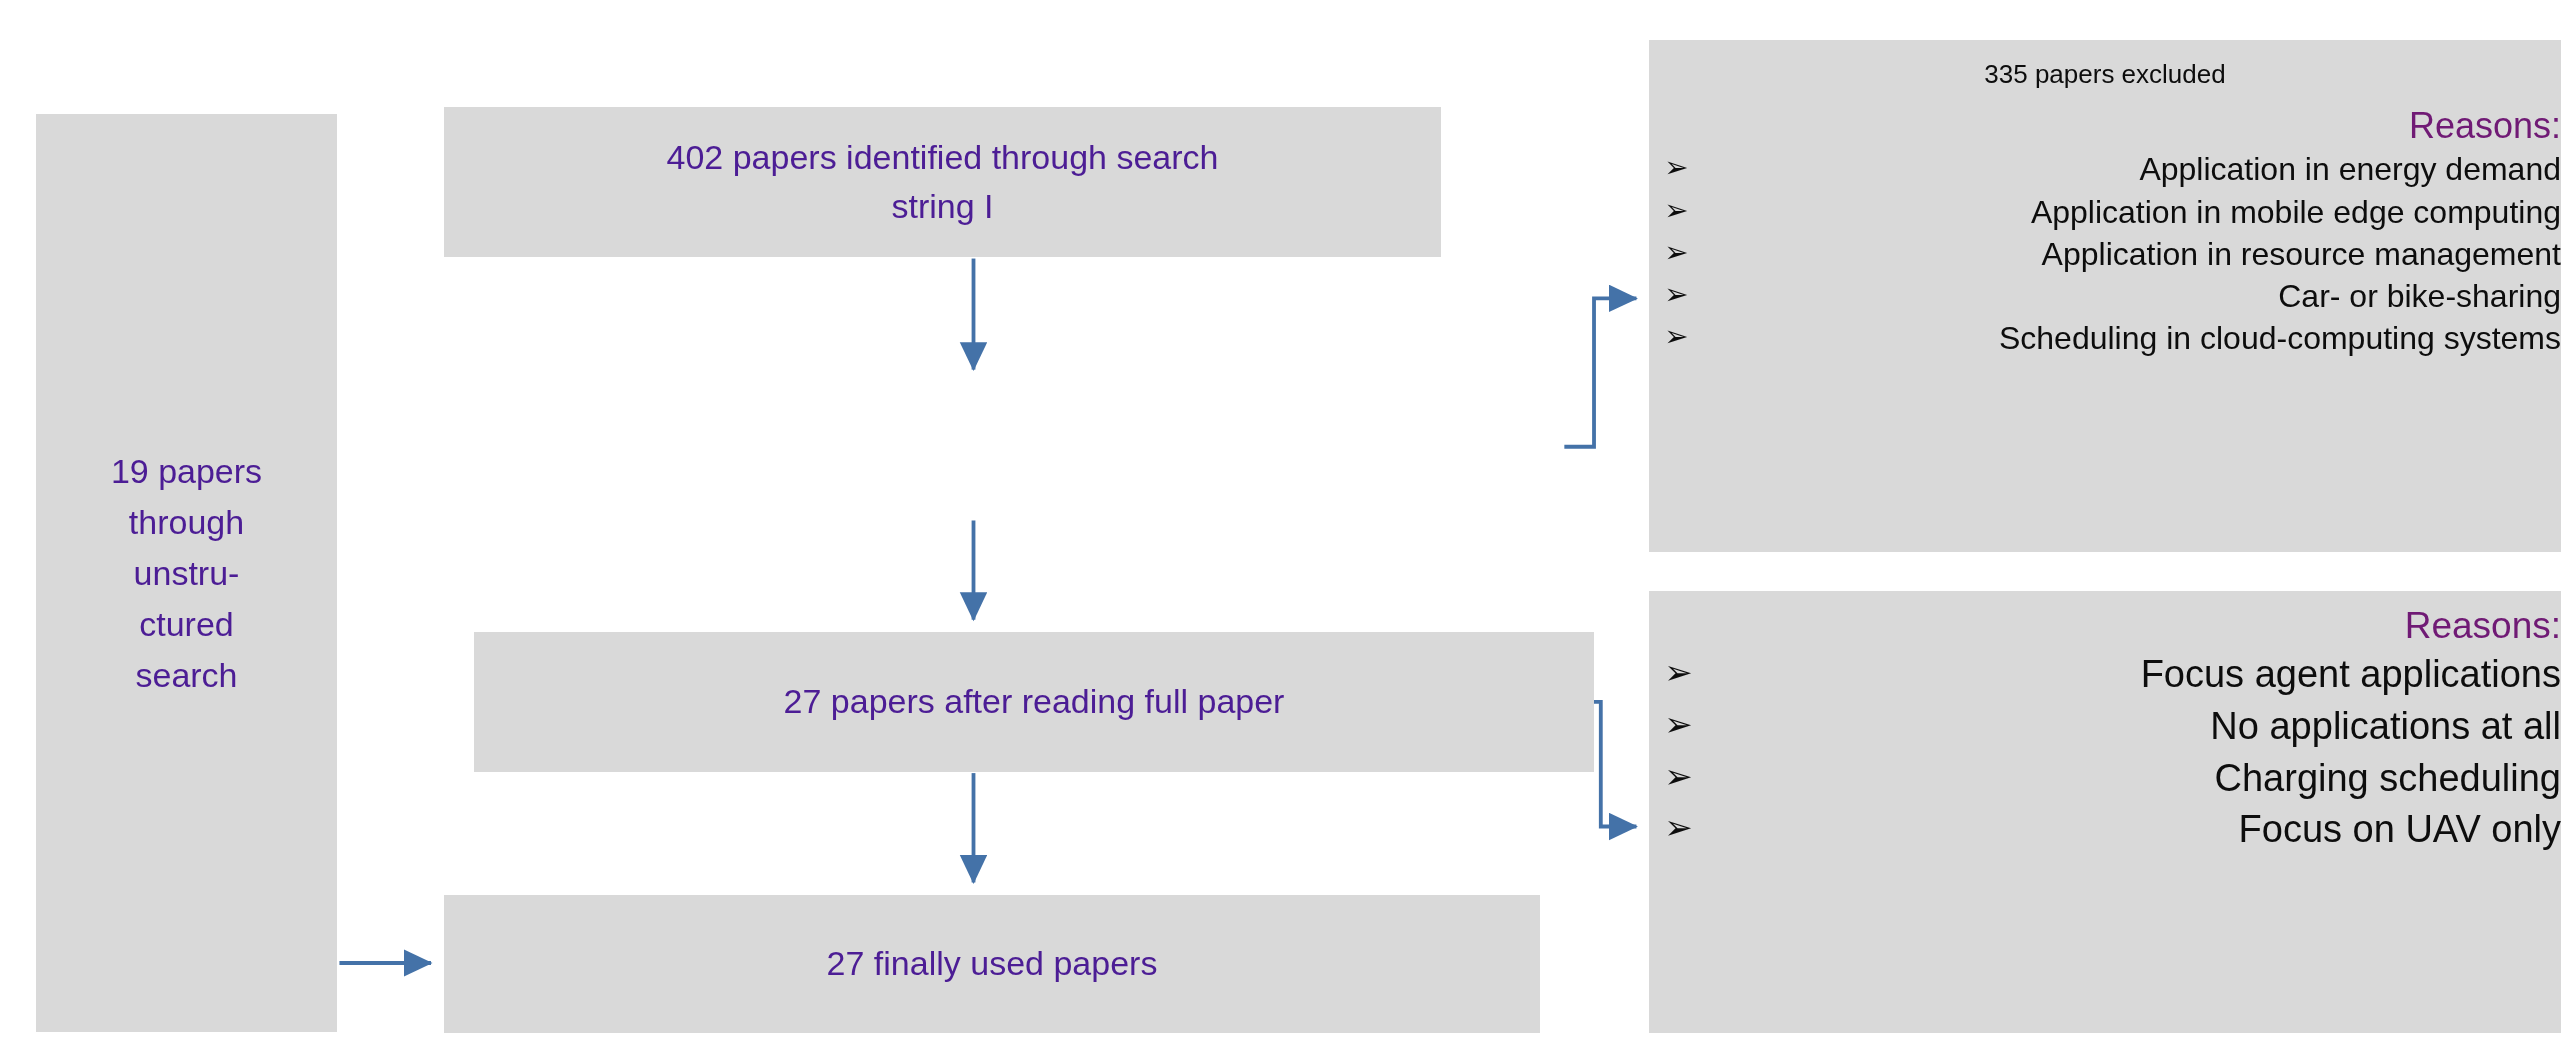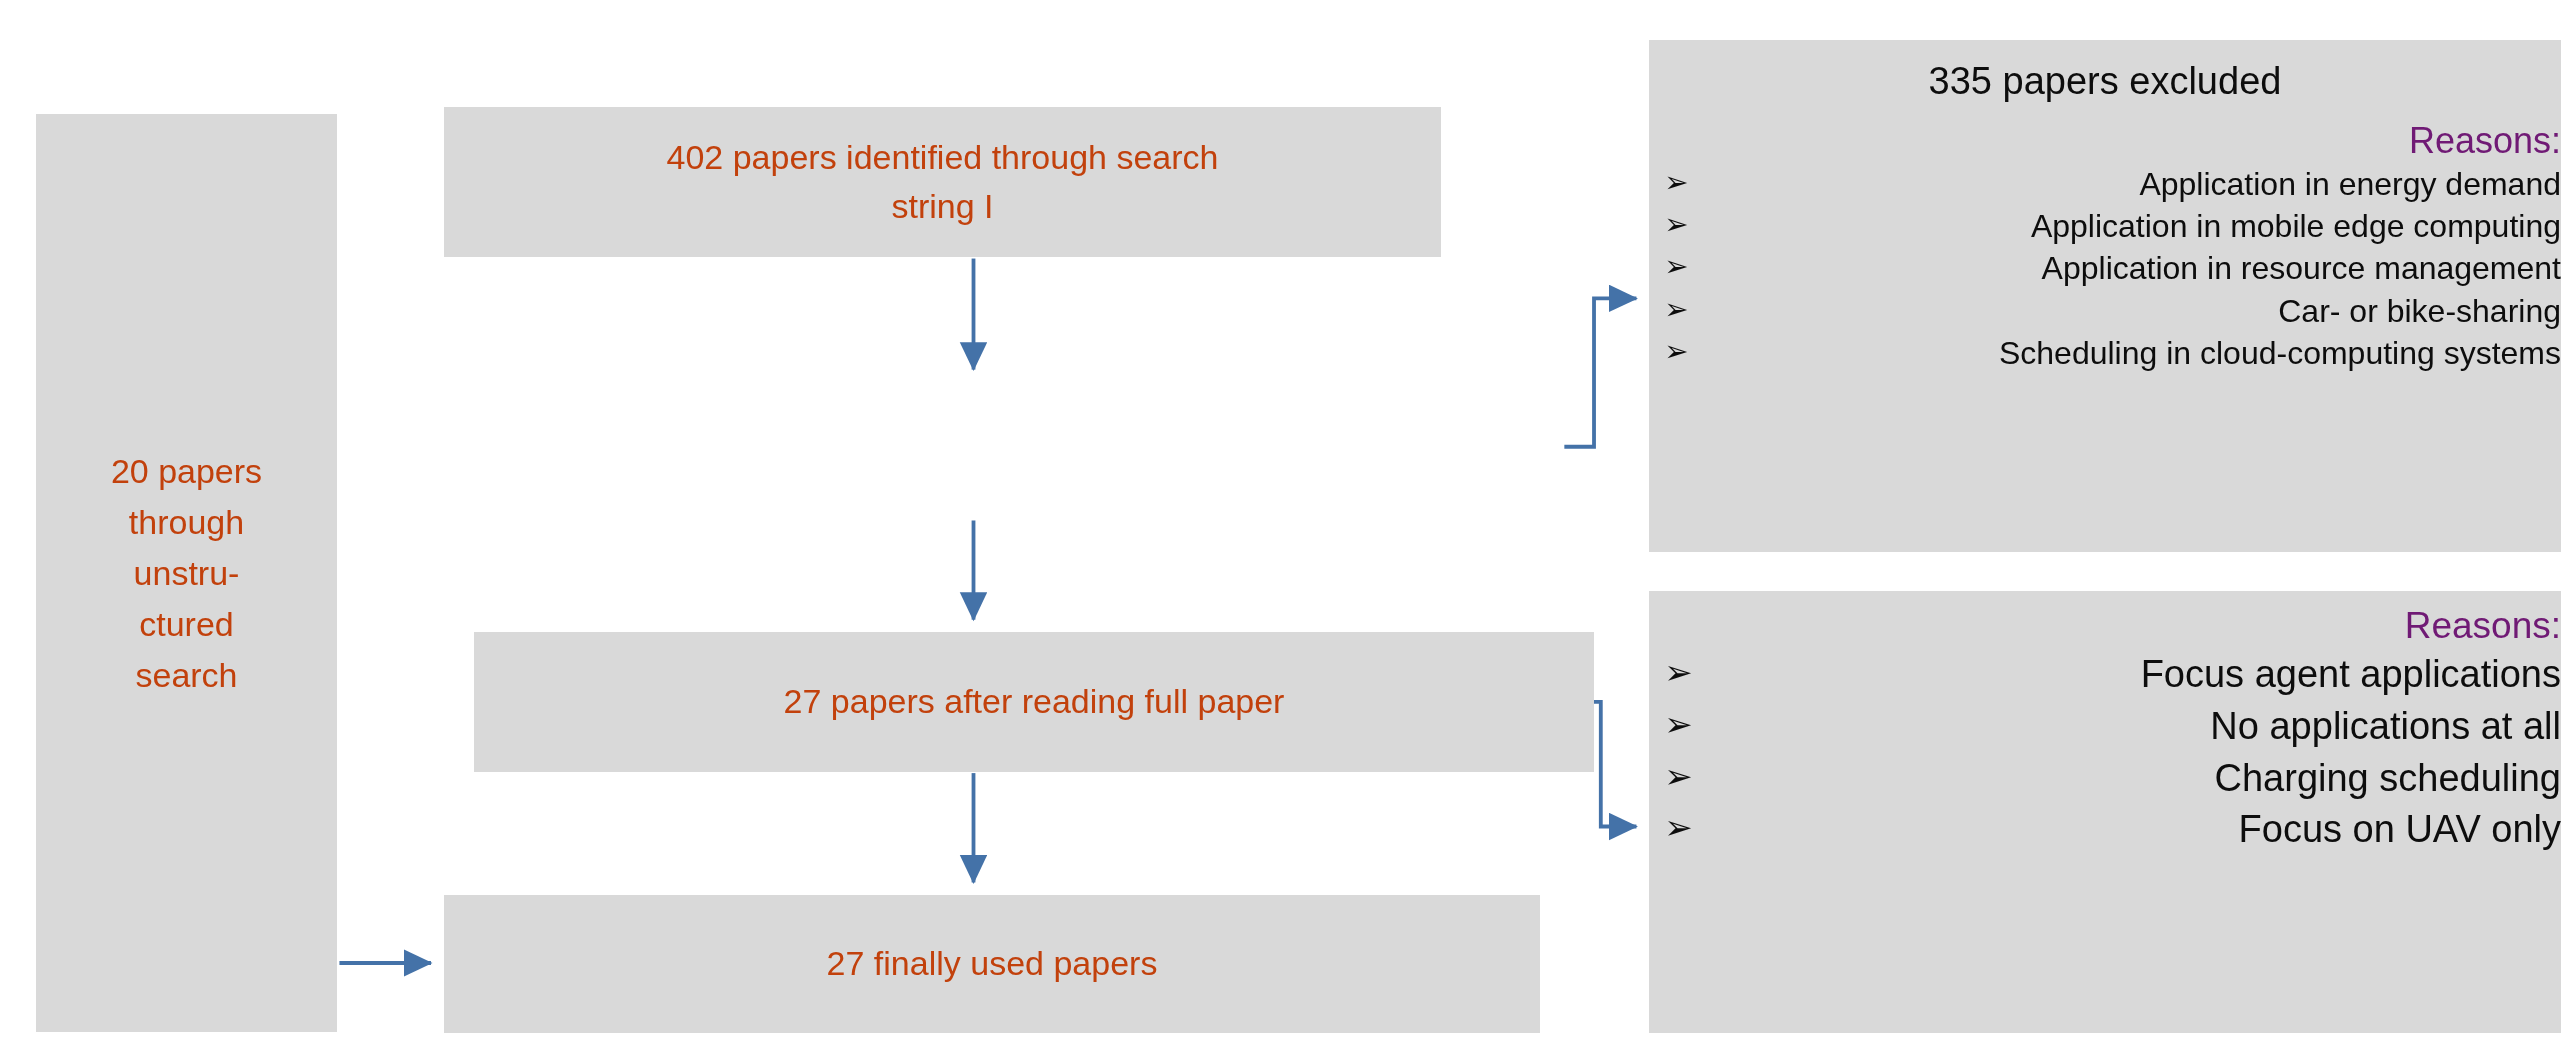--- a/index.html
+++ b/index.html
@@ -1,38 +1,38 @@
 <!DOCTYPE html>
 <html style="font-size:13.6px"><head>
 <meta charset="utf-8">
 <style>
   html,body{margin:0;padding:0;background:#fff;}
   body{width:2576px;height:1063px;position:relative;overflow:hidden;
        font-family:"Liberation Sans",sans-serif;color:#000;}
   .canvas{position:absolute;inset:0;}
   .box{position:absolute;background:#D9D9D9;box-sizing:border-box;}
   .box-text{position:absolute;left:0;right:0;text-align:center;line-height:1.45;
-            font-size:34px;color:#c2410c;white-space:pre-line;}
+            font-size:34px;color:#4c1d95;white-space:pre-line;}
   
   #left-box{left:36px;top:114px;width:301px;height:918px;}
   #left-box .box-text{top:50%;transform:translateY(-50%);font-size:34px;line-height:1.5;}
   
   #flow-box-1{left:444px;top:107px;width:997px;height:150px;}
   #flow-box-1 .box-text{top:50%;transform:translateY(-50%);}
   #flow-box-2{left:444px;top:382px;width:1120px;height:137px;}
   #flow-box-2 .box-text{top:50%;transform:translateY(-50%);}
   #flow-box-3{left:444px;top:632px;width:1120px;height:140px;margin-left:30px;}
   #flow-box-3 .box-text{top:50%;transform:translateY(-50%);}
   #flow-box-4{left:444px;top:895px;width:1096px;height:138px;}
   #flow-box-4 .box-text{top:50%;transform:translateY(-50%);}
   
   .panel{position:absolute;background:#D9D9D9;box-sizing:border-box;}
   #exclusion-panel-1{left:1649px;top:40px;width:912px;height:512px;}
   #exclusion-panel-2{left:1649px;top:591px;width:912px;height:442px;}
-  .panel-title{text-align:center;font-size:38px;color:#0d0d0d;line-height:1.2;}
+  .panel-title{text-align:center;font-size:26px;color:#0d0d0d;line-height:1.2;}
   #exclusion-panel-1 .panel-title{padding:18.7px 12px 0 12px;}
   #exclusion-panel-2 .panel-title{padding:13.6px 12px 0 12px;}
   .panel-reasons-label{font-size:36px;color:#701a75;line-height:1.25;text-align:right;}
   #exclusion-panel-1 .panel-reasons-label{padding:13.6px 0 0 15.3px;}
   #exclusion-panel-2 .panel-reasons-label{padding:12px 0 0 15.3px;font-size:37px;}
   .reason-list{list-style:none;margin:0;padding:0;}
   .reason-item{display:flex;align-items:flex-start;color:#0d0d0d;}
   #exclusion-panel-1 .reason-item{font-size:32px;line-height:1.32;padding-left:15.3px;}
   #exclusion-panel-2 .reason-item{font-size:38px;line-height:1.36;padding-left:15.3px;}
   .reason-bullet{flex:0 0 auto;display:inline-block;}
@@ -73,21 +73,21 @@
     <g>
       <path d="M1148,912 L1148,1041" stroke="#4472A8" stroke-width="4.5" fill="none" marker-end="url(#ah)"></path>
     </g>
 
     <g>
       <path d="M400,1136 L508,1136" stroke="#4472A8" stroke-width="4.5" fill="none" marker-end="url(#ah)"></path>
     </g>
   </svg>
 
   <div class="box" id="left-box">
-    <div class="box-text">20 papers
+    <div class="box-text">19 papers
 through
 unstru-
 ctured
 search</div>
   </div>
 
   <div class="box" id="flow-box-1">
     <div class="box-text">402 papers identified through search
 string I</div>
   </div>

